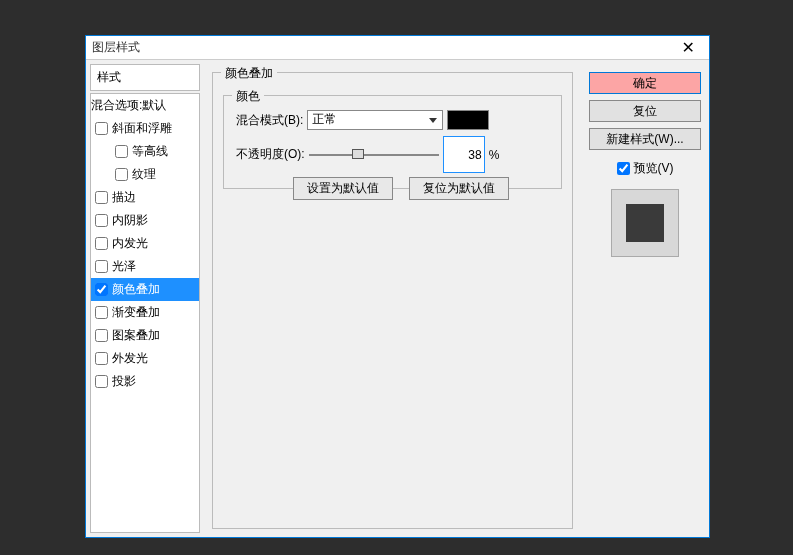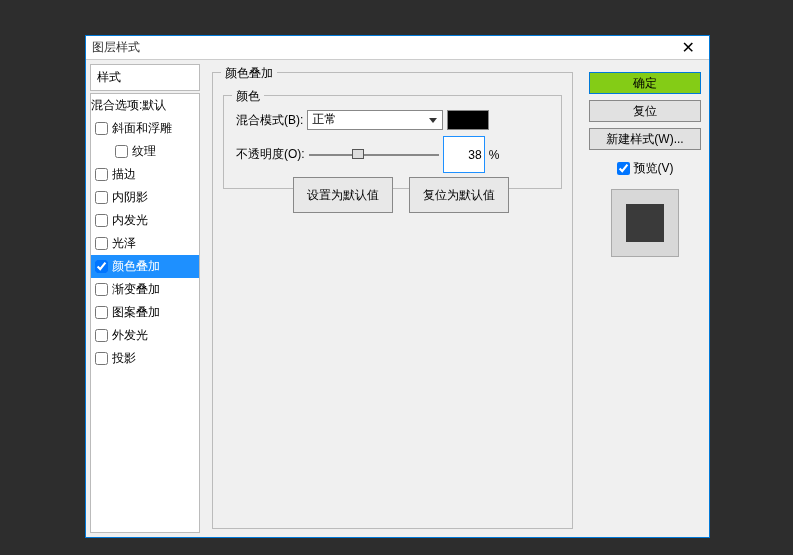--- a/index.html
+++ b/index.html
@@ -27,24 +27,24 @@
 .row-opacity { top: 40px; left: 12px; }
 .row-buttons { top: 104px; left: 80px; gap: 16px; }
 .lbl { text-align: right; white-space: nowrap; }
 .select { width: 136px; height: 20px; border: 1px solid #888; background: #fff; padding: 0 18px 0 4px; display: flex; position: relative; }
 .select::after { content: ""; position: absolute; right: 5px; top: 7px; border-left: 4px solid transparent; border-right: 4px solid transparent; border-top: 5px solid #333; }
 .color-swatch { width: 42px; height: 20px; background: #000; border: 1px solid #888; cursor: pointer; }
 .slider-wrap { width: 130px; height: 20px; position: relative; }
 .slider-track { position: absolute; left: 0; right: 0; top: 9px; height: 2px; background: #888; }
 .slider-thumb { position: absolute; top: 4px; width: 12px; height: 10px; background: #ddd; border: 1px solid #555; transform: translateX(-50%); }
 .num-input { width: 42px; height: 37px; border: 1px solid #1e90ff; background: #fff; padding: 0 2px; text-align: right; }
-.btn { min-width: 100px; height: 36px; border: 1px solid #888; background: #e8e8e8; cursor: pointer; padding: 0 8px; display: inline-flex; align-items: center; justify-content: center; }
+.btn { min-width: 100px; height: 23px; border: 1px solid #888; background: #e8e8e8; cursor: pointer; padding: 0 8px; display: inline-flex; align-items: center; justify-content: center; }
 .right-panel { width: 120px; display: flex; flex-direction: column; gap: 6px; padding-top: 8px; align-items: center; }
 .btn-right { width: 112px; height: 22px; border: 1px solid #888; background: #e1e1e1; cursor: pointer; display: flex; align-items: center; justify-content: center; }
-.btn-right.primary { background: #84cc16; border: 1px solid #0078d7; }
+.btn-right.primary { background: #fca5a5; border: 1px solid #0078d7; }
 .preview-row { display: flex; align-items: center; gap: 4px; margin-top: 4px; }
 .preview-box { width: 68px; height: 68px; background: #d8d8d8; border: 1px solid #aaa; display: flex; align-items: center; justify-content: center; margin-top: 6px; }
 .preview-inner { width: 38px; height: 38px; background: #3a3a3a; }
 </style>
 </head>
 <body>
 
 <div class="dialog">
   <div class="titlebar">
     <span class="title">图层样式</span>
@@ -54,20 +54,24 @@
 
     <div class="left-panel">
       <div class="style-header">样式</div>
       <div class="style-list" id="style-list">
           <div class="style-item no-check">
             <span>混合选项:默认</span>
           </div>
           <div class="style-item">
             <input type="checkbox" style="">
             <span>斜面和浮雕</span>
+          </div>
+          <div class="style-item indent">
+            <input type="checkbox" style="">
+            <span>等高线</span>
           </div>
           <div class="style-item indent">
             <input type="checkbox" style="">
             <span>纹理</span>
           </div>
           <div class="style-item">
             <input type="checkbox" style="">
             <span>描边</span>
           </div>
           <div class="style-item">

